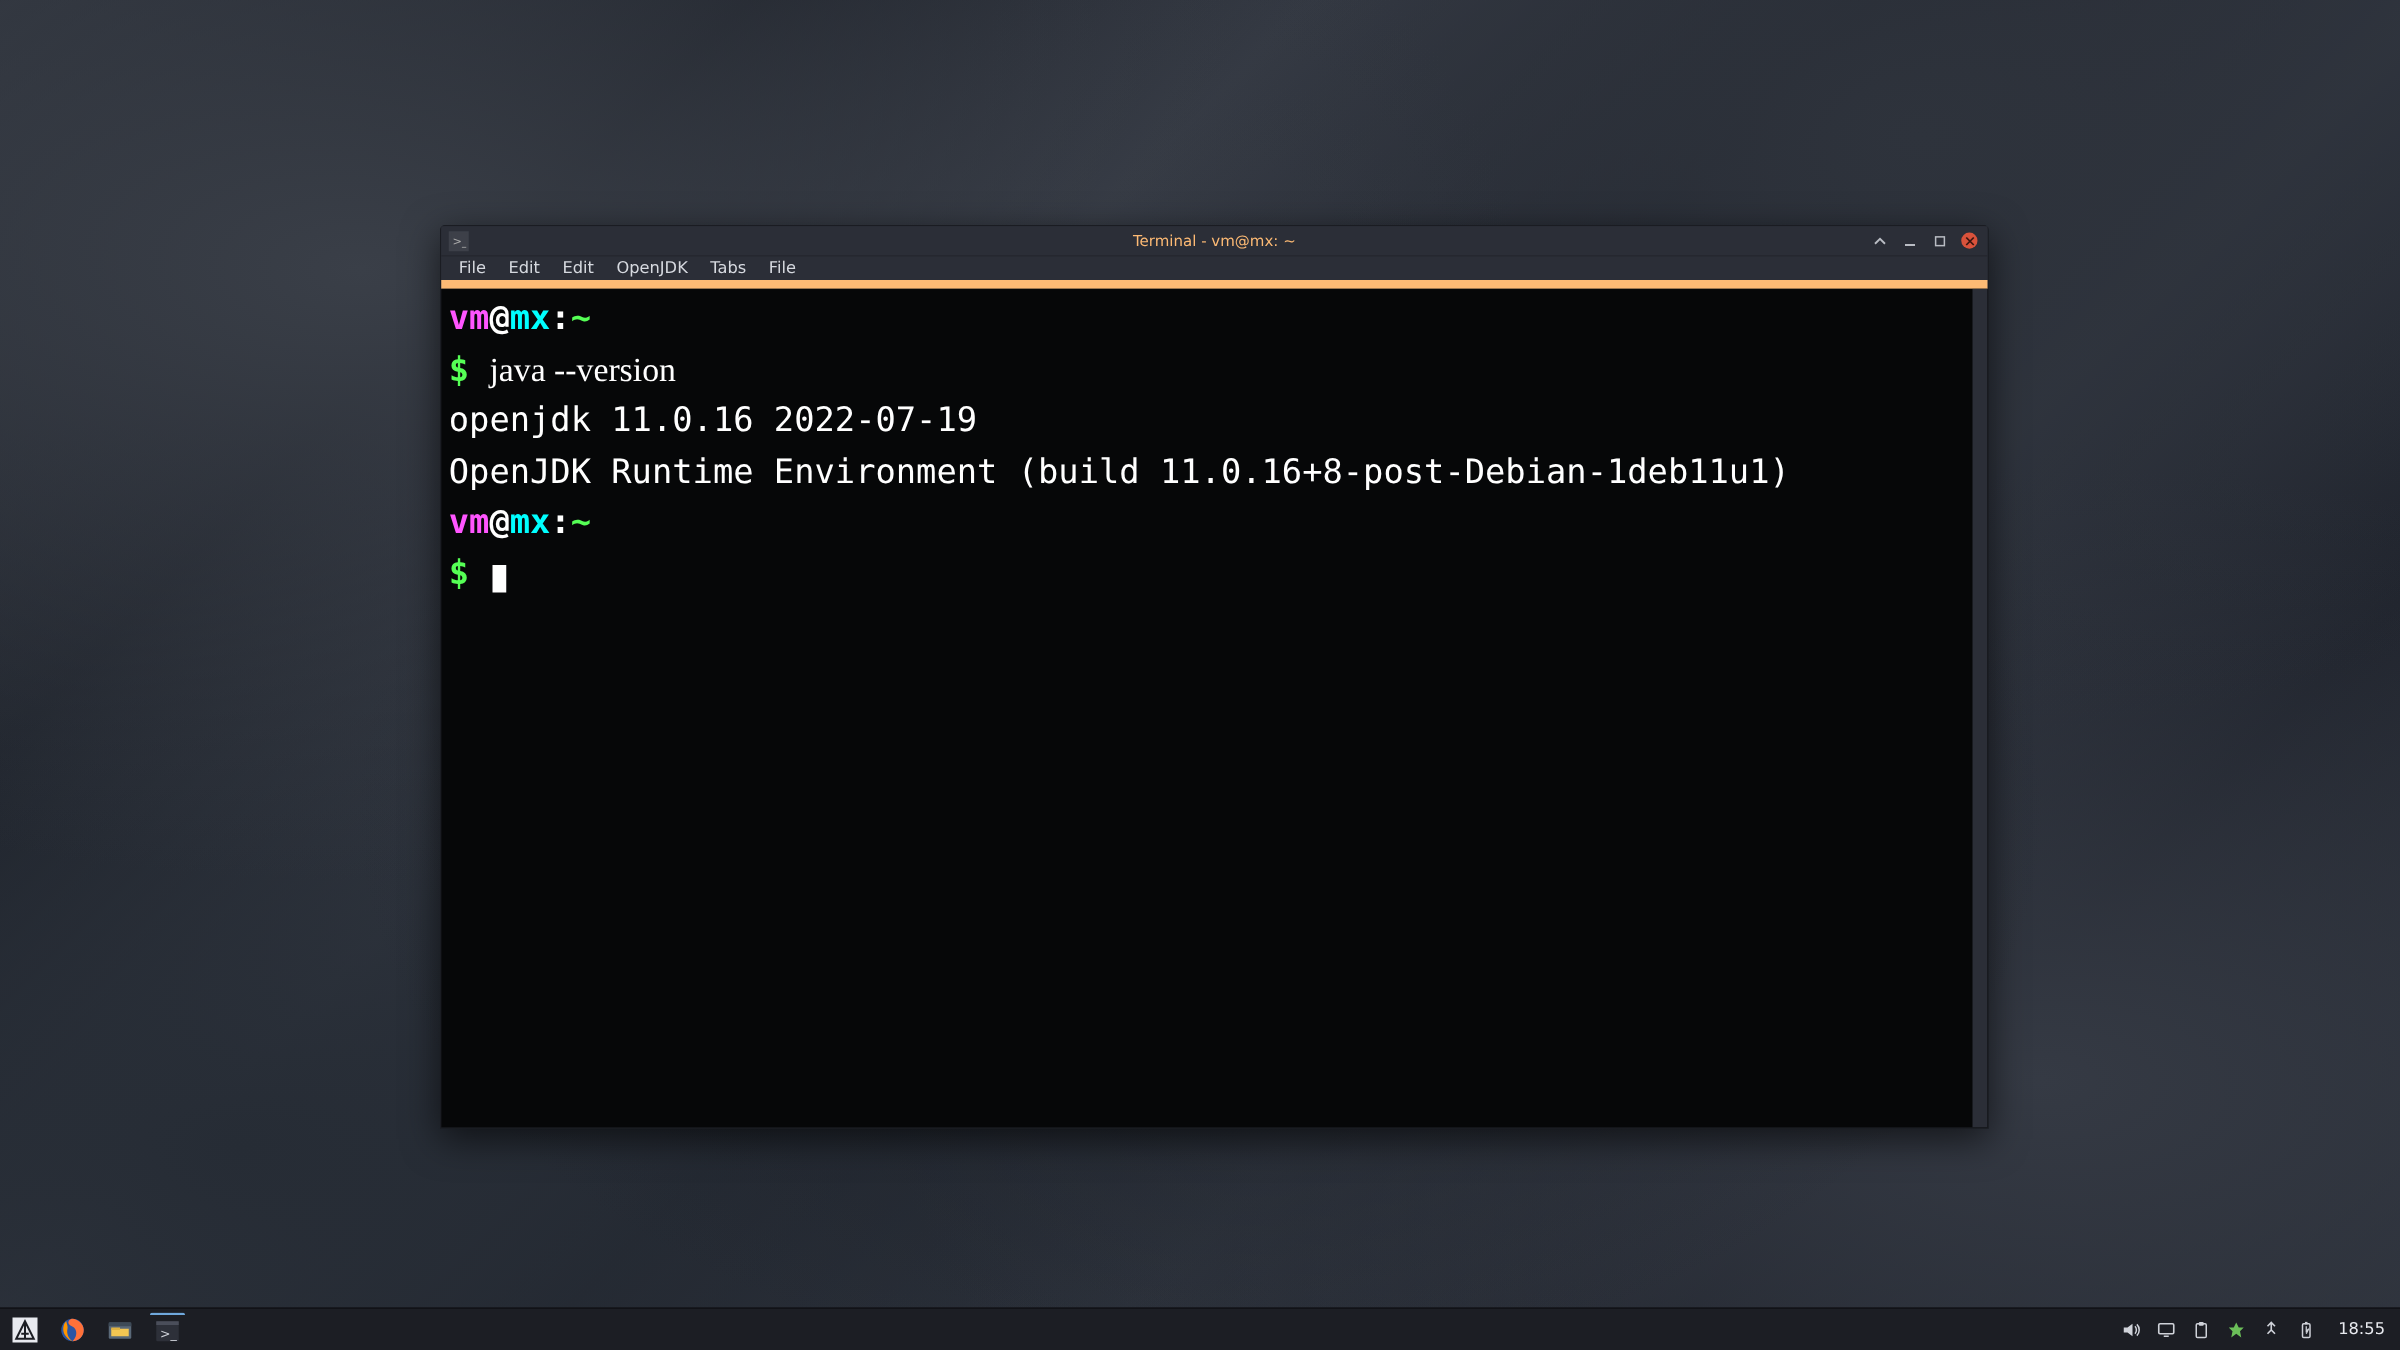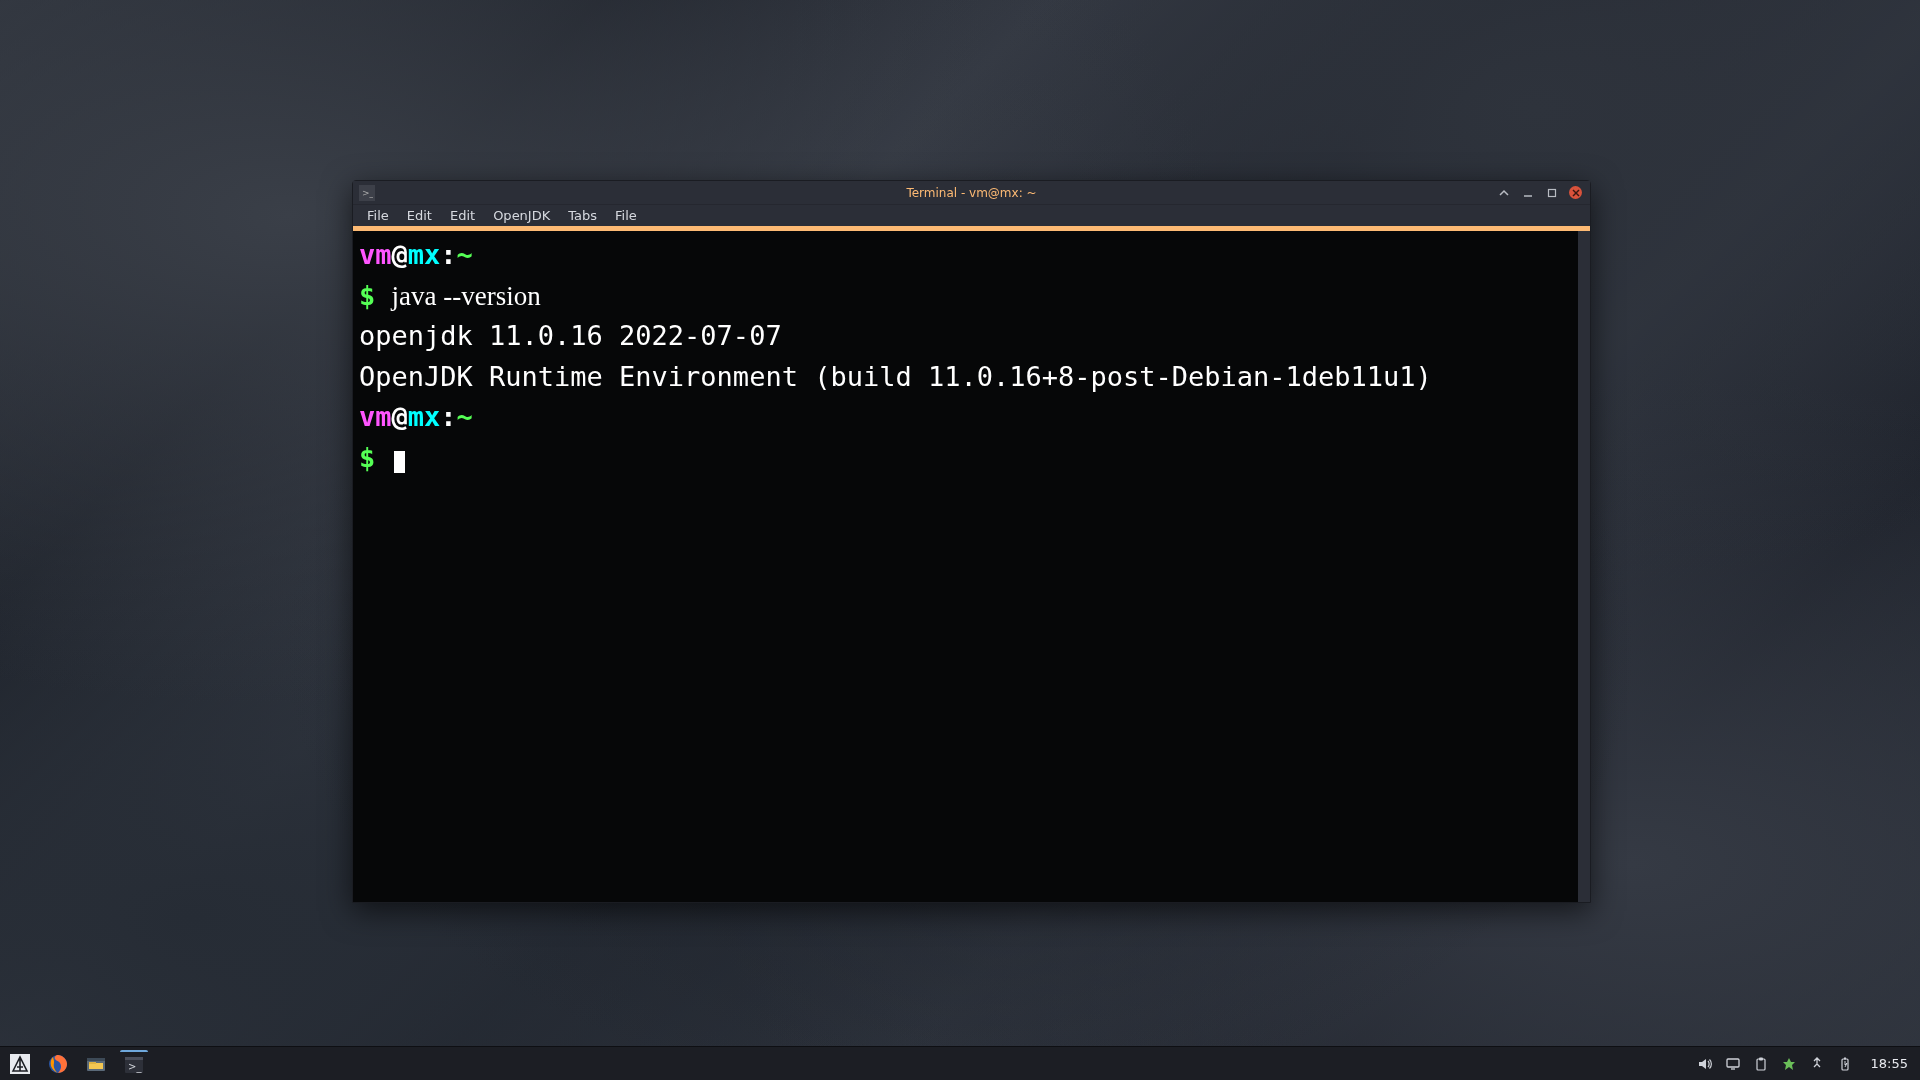--- a/index.html
+++ b/index.html
@@ -51,21 +51,21 @@
   }
   .tb-btn { width:14px; height:14px; display:flex; align-items:center; justify-content:center; font-size:11px; color:#b9bcc3; cursor:pointer; }
   .tb-close { background:#d9523b; border-radius:50%; width:13px; height:13px; color:#3a1610; font-size:9px; font-weight:bold; }
   
   .menubar {
     height: 26px;
     background: #2b2e37;
     display:flex; align-items:center;
     padding: 0 6px;
     gap: 2px;
-    border-bottom: 5px solid #fdba74;
+    border-bottom: 7px solid #fdba74;
   }
   .menu-item {
     padding: 3px 8px;
     font-size: 13px;
     color: #d6d9df;
     cursor:pointer;
   }
   
   .terminal-body {
     flex:1;
@@ -161,21 +161,21 @@
       <div class="menu-item">Edit</div>
       <div class="menu-item">Edit</div>
       <div class="menu-item">OpenJDK</div>
       <div class="menu-item">Tabs</div>
       <div class="menu-item">File</div>
     </div>
 
     <div class="terminal-body">
       <div class="term-line"><span class="prompt-user">vm</span><span class="prompt-at">@</span><span class="prompt-host">mx</span><span class="prompt-colon">:</span><span class="prompt-path">~</span></div>
       <div class="term-line"><span class="prompt-dollar">$ </span><span class="cmd-text">java --version</span></div>
-      <div class="term-line out-text">openjdk 11.0.16 2022-07-07</div>
+      <div class="term-line out-text">openjdk 11.0.16 2022-07-19</div>
       <div class="term-line out-text">OpenJDK Runtime Environment (build 11.0.16+8-post-Debian-1deb11u1)</div>
       <div class="term-line"><span class="prompt-user">vm</span><span class="prompt-at">@</span><span class="prompt-host">mx</span><span class="prompt-colon">:</span><span class="prompt-path">~</span></div>
       <div class="term-line"><span class="prompt-dollar">$ </span><span class="cursor-block"></span></div>
       <div class="scrollbar"></div>
     </div>
   </div>
 
   <div class="taskbar">
     <div class="task-left">
       <div class="task-icon">

